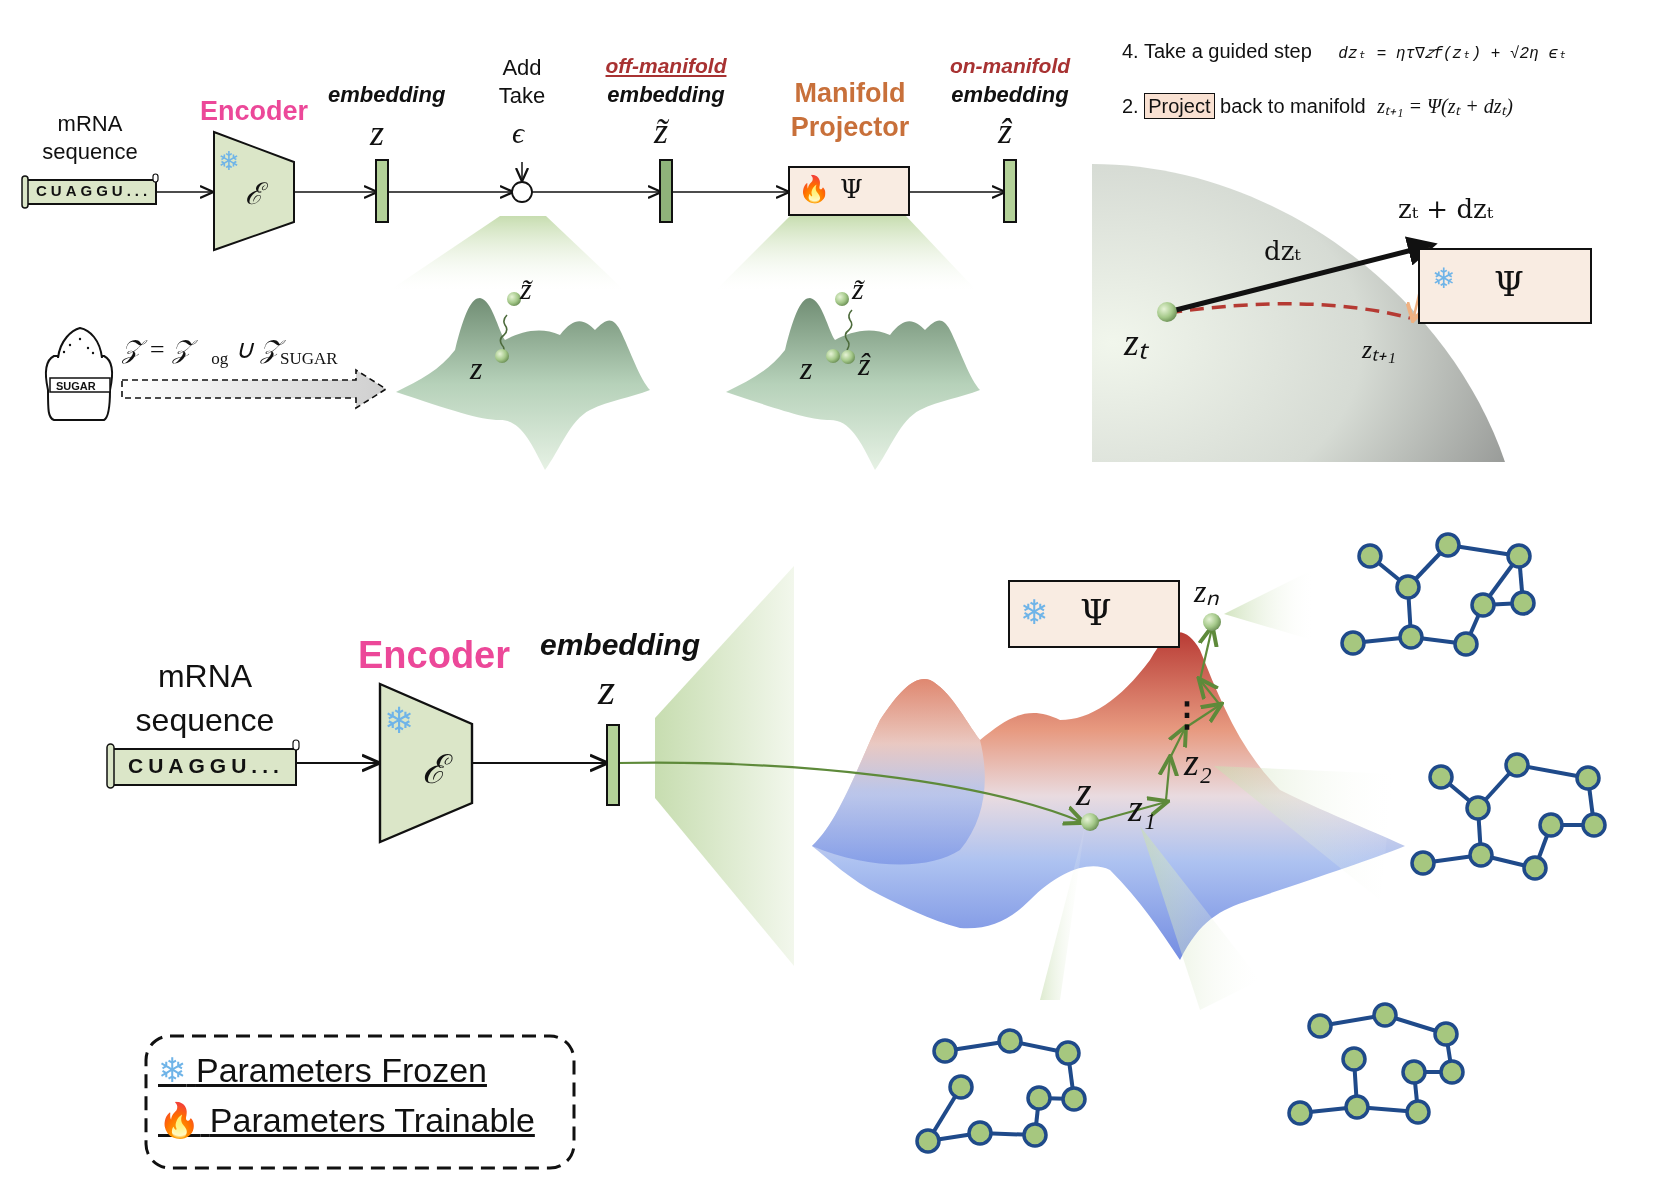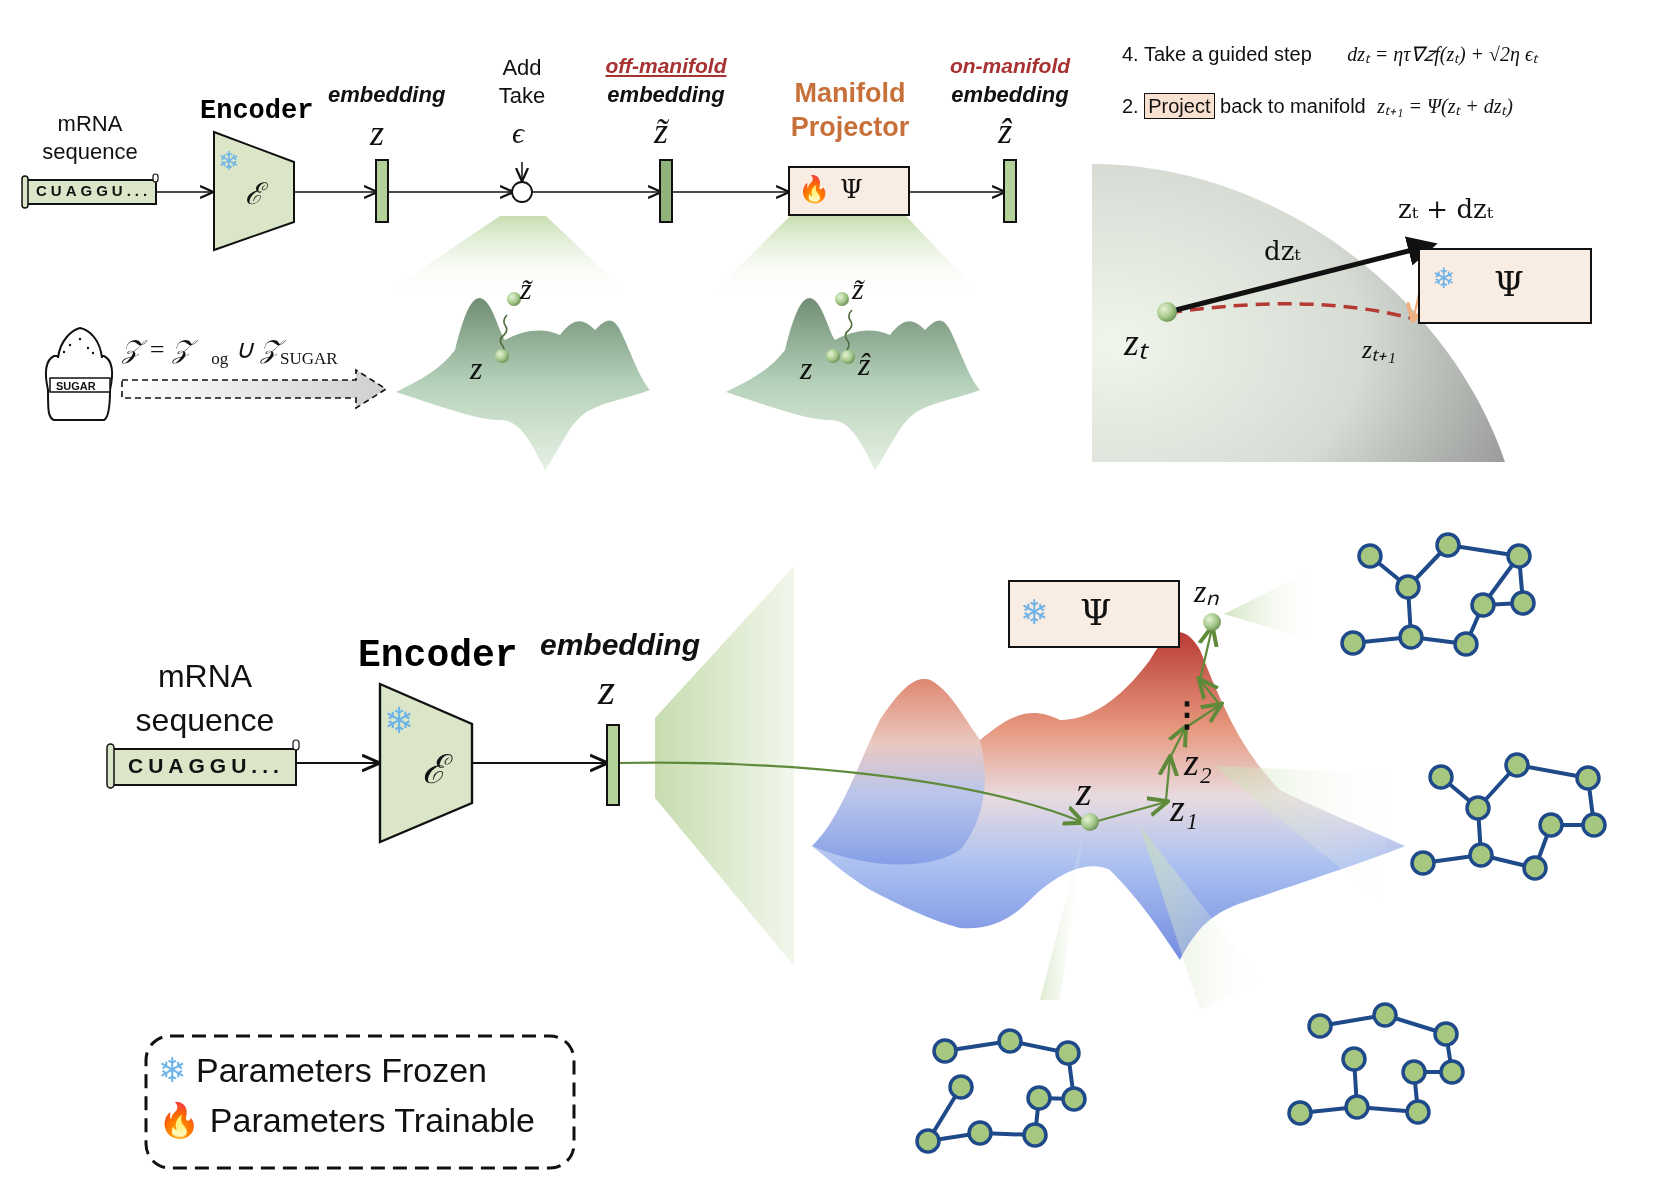--- a/index.html
+++ b/index.html
@@ -5,25 +5,25 @@
   html, body { margin: 0; padding: 0; background: #ffffff; }
   body { width: 1672px; height: 1180px; position: relative; overflow: hidden;
          font-family: "Liberation Sans", sans-serif; color: #111; }
   .abs { position: absolute; }
   .serif { font-family: "DejaVu Serif", "Liberation Serif", serif; }
   .center { text-align: center; }
   .lbl { font-size: 22px; line-height: 28px; }
   .emb { font-size: 22px; font-style: italic; font-weight: bold; }
   .math { font-family: "Liberation Serif", serif; font-style: italic; }
   .red-ital { color: #a83232; font-weight: bold; font-style: italic; font-size: 21px; }
-  .green-title { color: #000000; font-weight: bold; font-family: Liberation Mono, monospace; }
+  .green-title { color: #ec4899; font-weight: bold; }
   .orange-title { color: #c8703a; font-weight: bold; }
   svg { position: absolute; left: 0; top: 0; overflow: visible; }
   .box-psi { background: #f9ece2; border: 2px solid #111; }
-  .legend-text { font-size: 34px; }
+  .legend-text { font-size: 34px; text-decoration: underline; }
 </style>
 </head>
 <body>
 
 <svg width="1672" height="1180">
   <defs>
     <marker id="arr" markerWidth="10" markerHeight="10" refX="8" refY="5" orient="auto">
       <path d="M0,1 L9,5 L0,9" fill="none" stroke="#111" stroke-width="1.5"></path>
     </marker>
     <marker id="arrG" markerWidth="10" markerHeight="10" refX="8" refY="5" orient="auto">
@@ -295,21 +295,21 @@
 <div class="abs" style="left:56px;top:380px;font-size:11px;font-weight:bold;">SUGAR</div>
 
 <div class="abs math" style="left:470px;top:350px;font-size:32px;">z</div>
 <div class="abs math" style="left:520px;top:272px;font-size:30px;">z̃</div>
 <div class="abs math" style="left:800px;top:350px;font-size:32px;">z</div>
 <div class="abs math" style="left:852px;top:272px;font-size:30px;">z̃</div>
 <div class="abs math" style="left:858px;top:346px;font-size:32px;">ẑ</div>
 
 <div class="abs" style="left:1122px;top:40px;font-size:20px;white-space:nowrap;">
   <span>4. Take a guided step</span>
-  <span class="math" style="margin-left:30px;font-size:20px;">dzₜ = ητ∇𝑧f(zₜ) + √2η ϵₜ</span>
+  <span class="math" style="margin-left:21px;font-size:16px;font-family:Liberation Mono, monospace;">dzₜ = ητ∇𝑧f(zₜ) + √2η ϵₜ</span>
 </div>
 <div class="abs" style="left:1122px;top:92px;font-size:20px;white-space:nowrap;">
   <span>2.</span>
   <span style="background:#f9e1d2;border:1.5px solid #111;padding:1px 3px;">Project</span>
   <span>back to manifold</span>
   <span class="math" style="margin-left:6px;">zₜ₊₁ = Ψ(zₜ + dzₜ)</span>
 </div>
 
 <div class="abs math" style="left:1124px;top:314px;font-size:38px;">zₜ</div>
 <div class="abs serif" style="left:1264px;top:236px;font-size:26px;">dzₜ</div>
@@ -333,21 +333,21 @@
 <div class="abs emb" style="left:540px;top:628px;font-size:30px;">embedding</div>
 <div class="abs math" style="left:598px;top:664px;font-size:44px;">z</div>
 <div class="abs" style="left:606px;top:724px;width:14px;height:82px;background:#b3d198;border:2.5px solid #111;box-sizing:border-box;"></div>
 
 <div class="abs box-psi" style="left:1008px;top:580px;width:168px;height:64px;">
   <span class="abs" style="left:10px;top:10px;font-size:34px;color:#6fb4e8;">❄</span>
   <span class="abs serif" style="left:70px;top:10px;font-size:36px;">Ψ</span>
 </div>
 
 <div class="abs math" style="left:1076px;top:768px;font-size:40px;">z</div>
-<div class="abs math" style="left:1170px;top:786px;font-size:38px;">z₁</div>
+<div class="abs math" style="left:1128px;top:786px;font-size:38px;">z₁</div>
 <div class="abs math" style="left:1184px;top:740px;font-size:38px;">z₂</div>
 <div class="abs math" style="left:1194px;top:568px;font-size:32px;">zₙ</div>
 <div class="abs" style="left:1170px;top:694px;font-size:34px;font-weight:bold;">⋮</div>
 
 <div class="abs legend-text" style="left:158px;top:1050px;white-space:nowrap;">
   <span style="color:#6fb4e8;">❄</span>
   <span>Parameters Frozen</span>
 </div>
 <div class="abs legend-text" style="left:158px;top:1100px;white-space:nowrap;">
   <span style="color:#ee5a24;">🔥</span>

